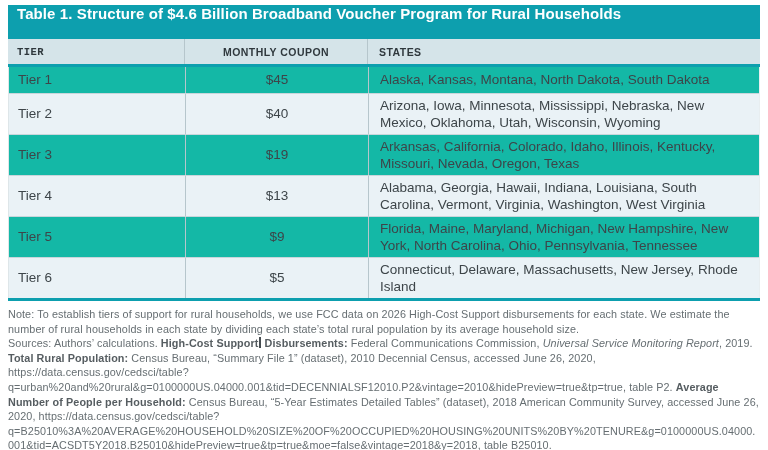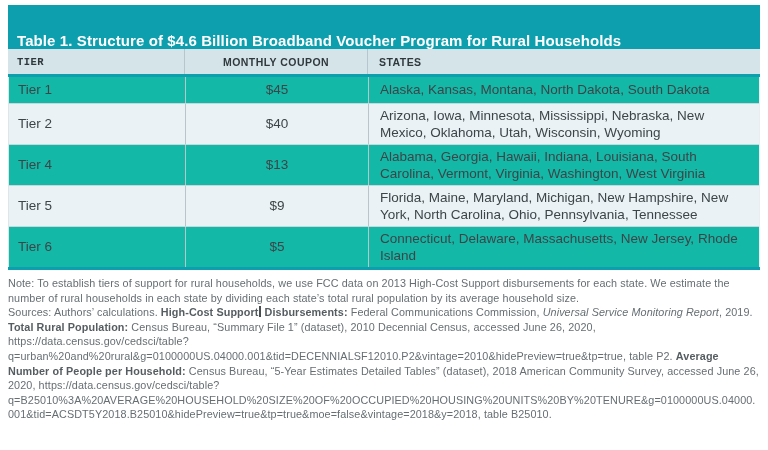--- a/index.html
+++ b/index.html
@@ -2,22 +2,22 @@
 <html style="--teal: #0D9FAE; --header-bg: #D5E4E9; --alt-row: #EAF2F6; --row-line: #C9D6DB; --col-line: #B6C6CC;"><head>
 <meta charset="utf-8">
 <style>
   html,body{margin:0;padding:0;background:#ffffff;}
   body{width:768px;height:450px;position:relative;font-family:"Liberation Sans",sans-serif;-webkit-font-smoothing:antialiased;}
   .page{position:absolute;left:8px;top:5px;width:752px;}
 
   .title-bar{
     background:var(--teal,#0D9FAE);
     color:#ffffff;
-    height:44px;
-    display:flex;align-items:flex-end;
+    height:34px;
+    display:flex;align-items:flex-start;
     padding:0 9px;box-sizing:border-box;
     font-size:15px;font-weight:bold;letter-spacing:.1px;
   }
 
   .grid{display:grid;grid-template-columns:176px 184px 1fr;}
 
   .header-row{
     background:var(--header-bg,#D5E4E9);
     border-bottom:3px solid var(--teal,#0D9FAE);
   }
@@ -74,35 +74,40 @@
       <div class="cell cell-tier">Tier 1</div>
       <div class="cell cell-coupon">$45</div>
       <div class="cell cell-states">Alaska, Kansas, Montana, North Dakota, South Dakota</div>
     </div>
     <div class="grid row">
       <div class="cell cell-tier">Tier 2</div>
       <div class="cell cell-coupon">$40</div>
       <div class="cell cell-states">Arizona, Iowa, Minnesota, Mississippi, Nebraska, New Mexico, Oklahoma, Utah, Wisconsin, Wyoming</div>
     </div>
     <div class="grid row">
+      <div class="cell cell-tier">Tier 3</div>
+      <div class="cell cell-coupon">$19</div>
+      <div class="cell cell-states">Arkansas, California, Colorado, Idaho, Illinois, Kentucky, Missouri, Nevada, Oregon, Texas</div>
+    </div>
+    <div class="grid row">
       <div class="cell cell-tier">Tier 4</div>
       <div class="cell cell-coupon">$13</div>
       <div class="cell cell-states">Alabama, Georgia, Hawaii, Indiana, Louisiana, South Carolina, Vermont, Virginia, Washington, West Virginia</div>
     </div>
     <div class="grid row">
       <div class="cell cell-tier">Tier 5</div>
       <div class="cell cell-coupon">$9</div>
       <div class="cell cell-states">Florida, Maine, Maryland, Michigan, New Hampshire, New York, North Carolina, Ohio, Pennsylvania, Tennessee</div>
     </div>
     <div class="grid row">
       <div class="cell cell-tier">Tier 6</div>
       <div class="cell cell-coupon">$5</div>
       <div class="cell cell-states">Connecticut, Delaware, Massachusetts, New Jersey, Rhode Island</div>
     </div>
   </div>
 
   <div class="bottom-rule"></div>
 
-  <p class="note">Note: To establish tiers of support for rural households, we use FCC data on 2013 High-Cost Support disbursements for each state. We estimate the number of rural households in each state by dividing each state’s total rural population by its average household size.</p>
+  <p class="note">Note: To establish tiers of support for rural households, we use FCC data on 2026 High-Cost Support disbursements for each state. We estimate the number of rural households in each state by dividing each state’s total rural population by its average household size.</p>
 
   <p class="sources"><span>Sources: Authors’ calculations. </span><span class="b">High-Cost Support</span><span class="caret"></span><span class="b"> Disbursements:</span><span> Federal Communications Commission, </span><span class="i">Universal Service Monitoring Report</span><span>, 2019. </span><span class="b">Total Rural Population:</span><span> Census Bureau, “Summary File 1” (dataset), 2010 Decennial Census, accessed June 26, 2020, https://data.census.gov/cedsci/table?q=urban%20and%20rural&amp;g=0100000US.04000.001&amp;tid=DECENNIALSF12010.P2&amp;vintage=2010&amp;hidePreview=true&amp;tp=true, table P2. </span><span class="b">Average Number of People per Household:</span><span> Census Bureau, “5-Year Estimates Detailed Tables” (dataset), 2018 American Community Survey, accessed June 26, 2020, https://data.census.gov/cedsci/table?q=B25010%3A%20AVERAGE%20HOUSEHOLD%20SIZE%20OF%20OCCUPIED%20HOUSING%20UNITS%20BY%20TENURE&amp;g=0100000US.04000.001&amp;tid=ACSDT5Y2018.B25010&amp;hidePreview=true&amp;tp=true&amp;moe=false&amp;vintage=2018&amp;y=2018, table B25010.</span></p>
 
 </div>
 
 </body></html>

